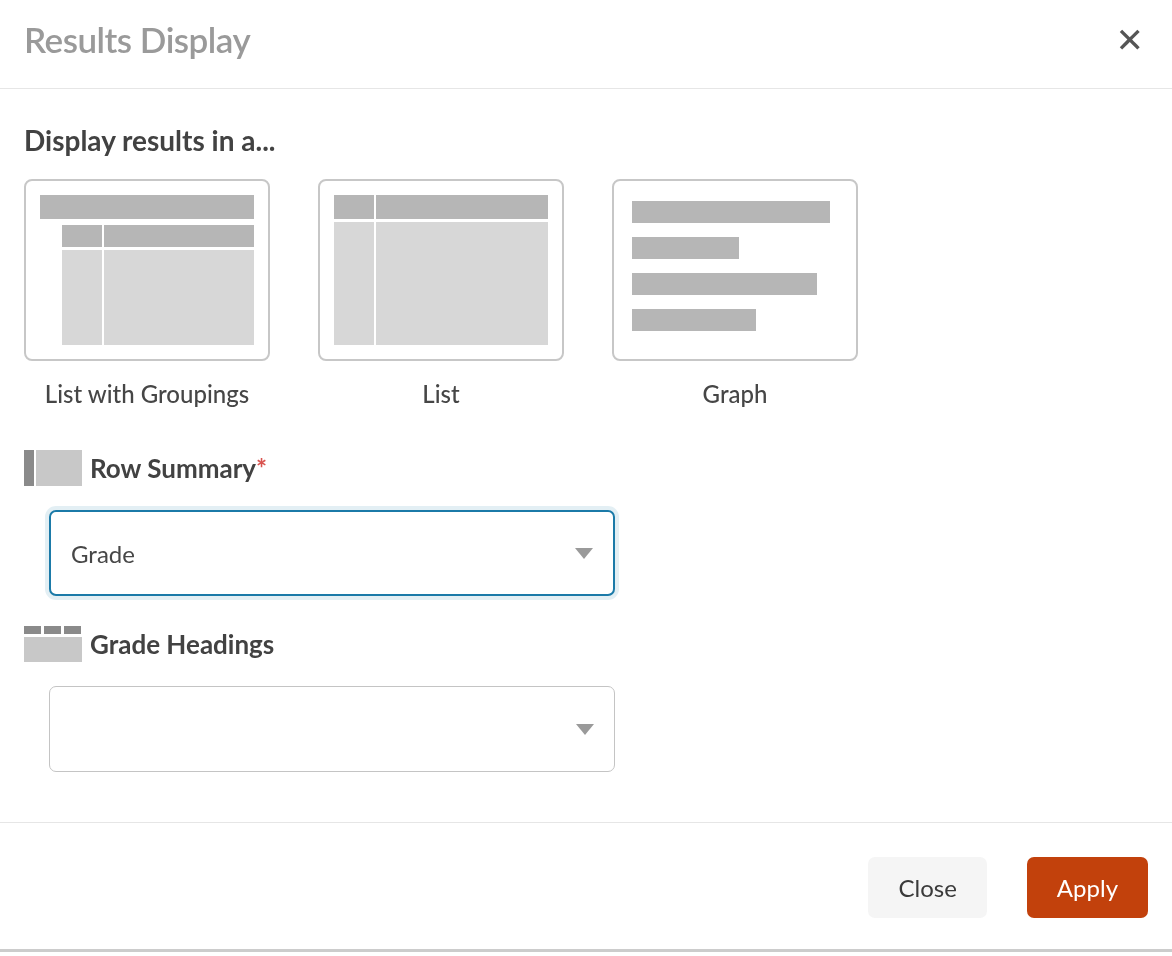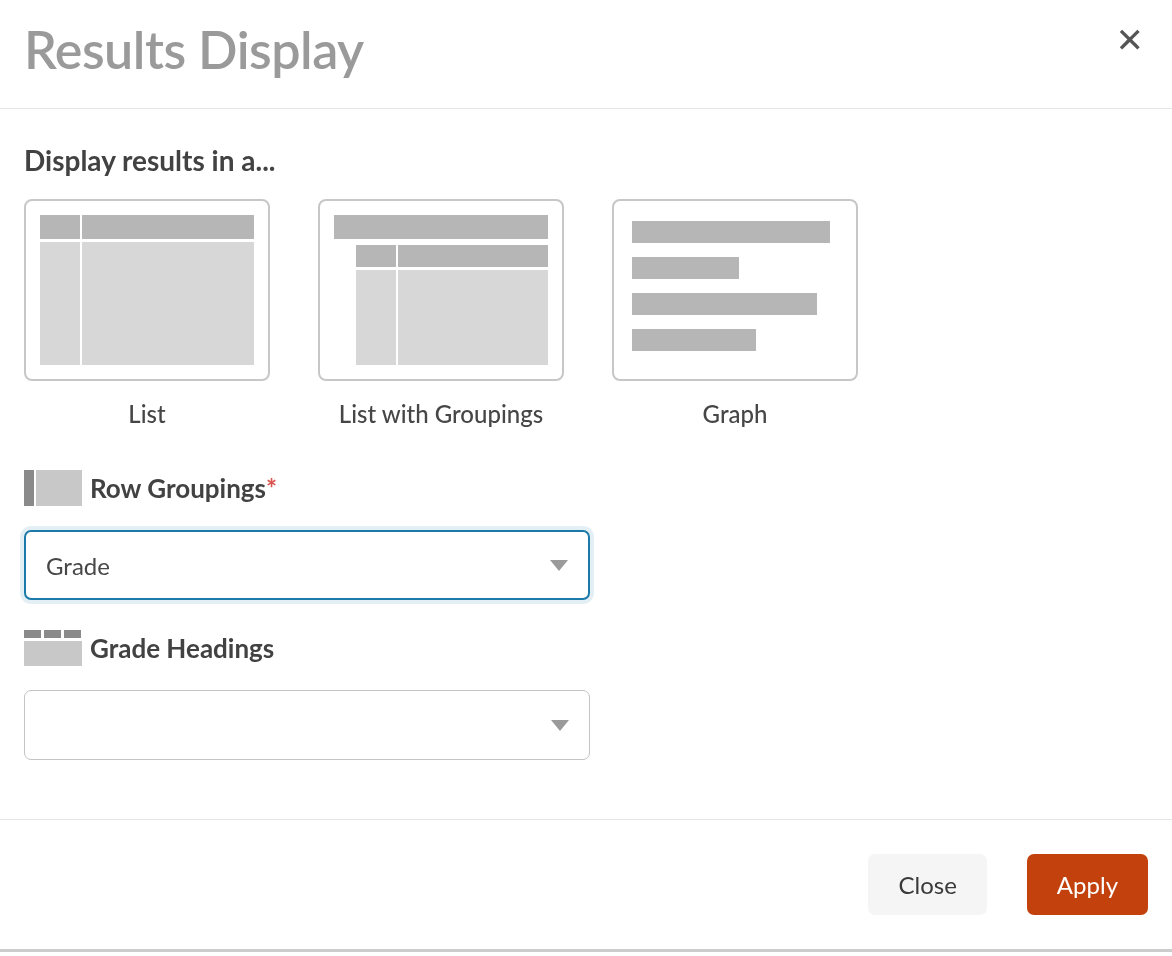--- a/index.html
+++ b/index.html
@@ -19,21 +19,21 @@
       flex-direction: column;
     }
     .modal-header {
       display: flex;
       align-items: flex-start;
       justify-content: space-between;
       padding: 18px 24px 28px 24px;
       border-bottom: 1px solid #e6e6e6;
     }
     .modal-title {
-      font-size: 52px;
+      font-size: 35px;
       font-weight: 600;
       color: #9a9a9a;
       letter-spacing: -0.5px;
     }
     .close-x {
       font-size: 34px;
       line-height: 1;
       color: #555;
       cursor: pointer;
       padding: 4px;
@@ -129,29 +129,30 @@
       display: flex;
       align-items: center;
       gap: 8px;
       margin-bottom: 24px;
     }
     .field-icon { width: 58px; height: 36px; display:inline-block; }
     .field-label-text { font-size: 26px; font-weight: 700; color: #424242; }
     .req { color: #d9534f; }
     .select-wrap {
       width: 566px;
-      height: 70px;
+      height: 86px;
       border: 1.5px solid #c4c4c4;
       border-radius: 7px;
       display: flex;
       align-items: center;
       justify-content: space-between;
       padding: 0 20px;
       cursor: pointer;
       background: #fff;
+      margin-left: 25px;
     }
     .select-wrap.focused {
       border: 2px solid #1b7aa8;
       box-shadow: 0 0 0 4px rgba(27,122,168,0.12);
     }
     .select-value { font-size: 24px; color: #474747; }
     .chevron { color:#8e8e8e; }
     .required-note { font-size: 22px; color: #555; margin-top: -6px;}
     .required-note .star { color:#d9534f; }
 
@@ -187,56 +188,56 @@
 
   <div class="modal-header">
     <h1 class="modal-title">Results Display</h1>
     <span class="close-x">✕</span>
   </div>
 
   <div class="modal-body">
     <div class="section-label">Display results in a...</div>
 
     <div class="display-options">
-
-      <div class="display-option">
-        <div class="option-card">
-          <div class="card-list">
-            <div class="list-head-row">
-                <div class="list-head-cell1"></div>
-                <div class="list-head-cell2"></div>
-              </div>
-            <div class="list-body-row">
-                <div class="list-body-cell1"></div>
-                <div class="list-body-cell2"></div>
-              </div>
-          </div>
-        </div>
-        <div class="option-label">List</div>
-      </div>
 
       <div class="display-option">
         <div class="option-card">
           <div class="card-group">
             <div class="group-bar"></div>
             <div class="group-sub">
               <div class="group-sub-head">
                   <div class="group-sub-h1"></div>
                   <div class="group-sub-h2"></div>
                 </div>
               <div class="group-sub-body">
                   <div class="group-sub-b1"></div>
                   <div class="group-sub-b2"></div>
                 </div>
             </div>
           </div>
         </div>
         <div class="option-label">List with Groupings</div>
       </div>
 
+      <div class="display-option">
+        <div class="option-card">
+          <div class="card-list">
+            <div class="list-head-row">
+                <div class="list-head-cell1"></div>
+                <div class="list-head-cell2"></div>
+              </div>
+            <div class="list-body-row">
+                <div class="list-body-cell1"></div>
+                <div class="list-body-cell2"></div>
+              </div>
+          </div>
+        </div>
+        <div class="option-label">List</div>
+      </div>
+
 
       <div class="display-option">
         <div class="option-card">
           <div class="card-graph">
             <div class="bar1"></div>
             <div class="bar2"></div>
             <div class="bar3"></div>
             <div class="bar4"></div>
           </div>
         </div>
@@ -246,21 +247,21 @@
     </div>
 
     <div class="field-block">
       <div class="field-label-row">
         <span class="field-icon">
           <svg width="58" height="36" viewBox="0 0 58 36">
             <rect x="0" y="0" width="10" height="36" fill="#8a8a8a"></rect>
             <rect x="12" y="0" width="46" height="36" fill="#c8c8c8"></rect>
           </svg>
         </span>
-        <span class="field-label-text"><span>Row Groupings</span><span class="req">*</span></span>
+        <span class="field-label-text"><span>Row Summary</span><span class="req">*</span></span>
       </div>
       <div class="select-wrap focused">
         <span class="select-value">Grade</span>
         <span class="chevron">
           <svg width="18" height="12" viewBox="0 0 18 12">
               <polygon points="0,0 18,0 9,11" fill="#9a9a9a"></polygon>
             </svg>
         </span>
       </div>
     </div>

